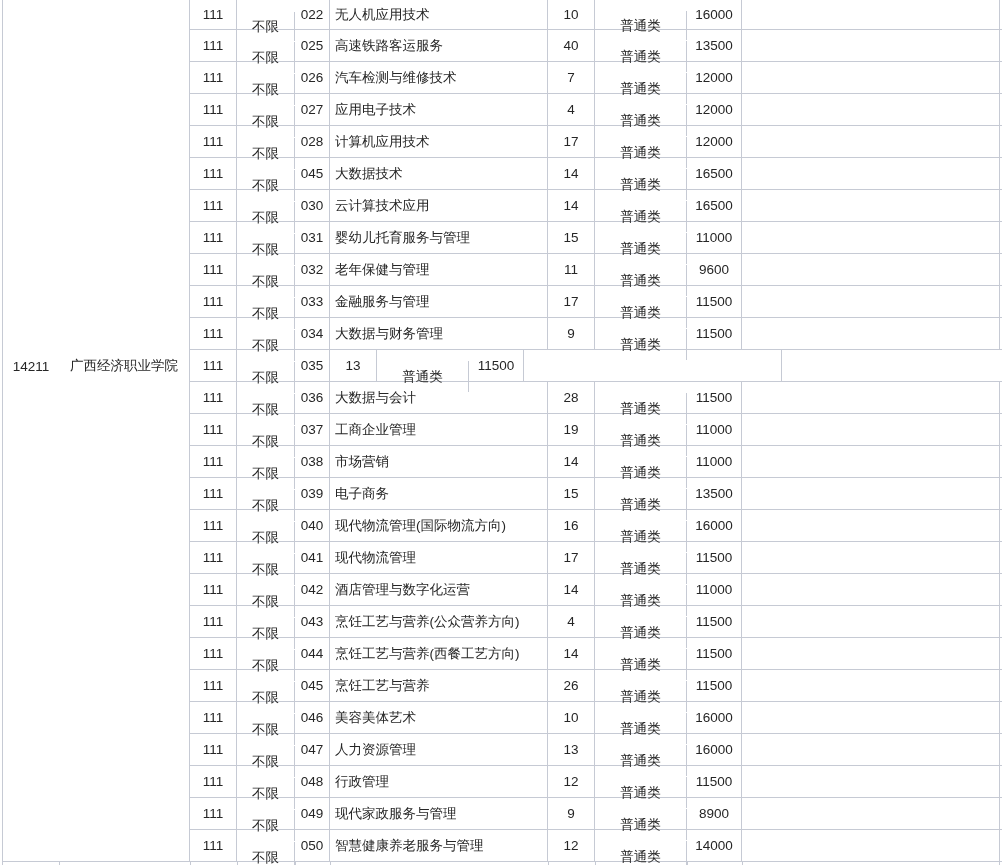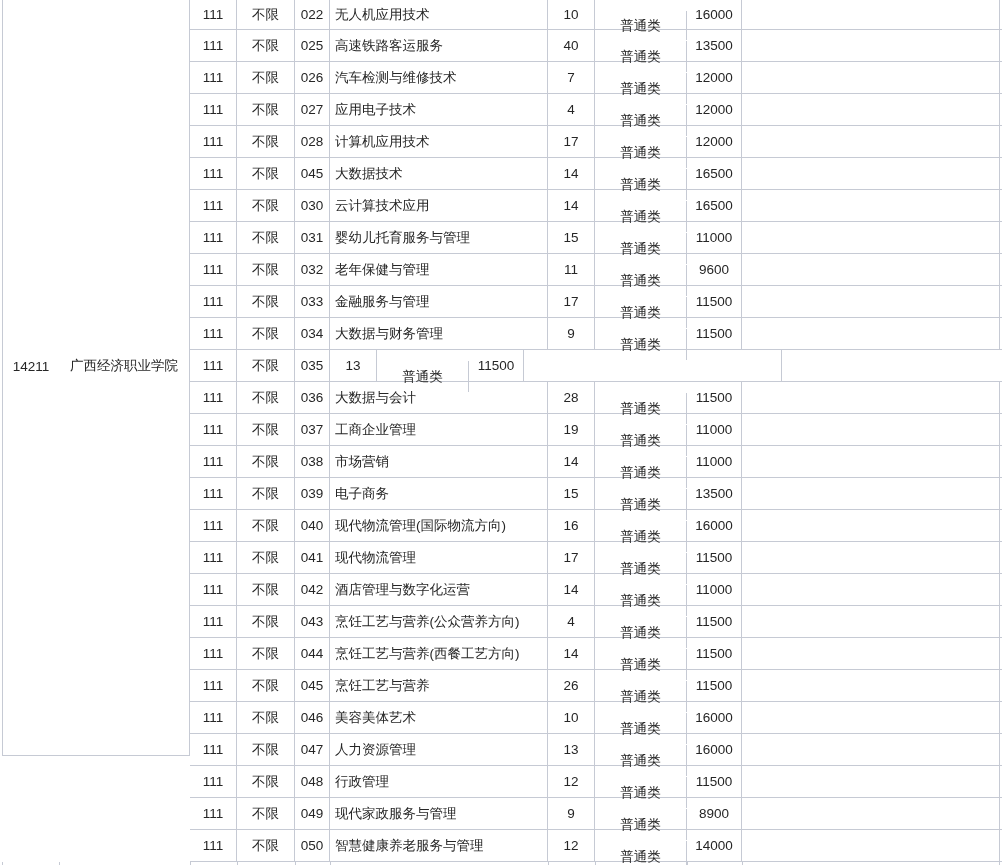--- a/index.html
+++ b/index.html
@@ -13,21 +13,21 @@
     width:1002px;height:865px;
     background:var(--bg);
     overflow:hidden;
     font-family:"Liberation Sans","DejaVu Sans",sans-serif;
     font-size:13.5px;
     color:var(--text);
     -webkit-font-smoothing:antialiased;
   }
   
   .school-cell{
-    position:absolute;top:0;height:756px;
+    position:absolute;top:0;height:862px;
     box-sizing:border-box;
     border-bottom:1px solid var(--grid);
     background:var(--bg);
   }
   .school-code-cell{
     left:2px;width:58px;
     border-left:1px solid var(--grid);
     border-right:1px solid var(--grid);
   }
   .school-name-cell{
@@ -52,21 +52,21 @@
   }
   .row.first{height:30px;}
   .c{
     box-sizing:border-box;
     border-right:1px solid var(--grid);
     display:flex;align-items:center;justify-content:center;
     white-space:nowrap;overflow:hidden;
     height:100%;
   }
   .c.batch{width:47px;}
-  .c.subj{width:58px;}
+  .c.subj{width:58px;margin-top:12px;}
   .c.code{width:35px;}
   .c.major{width:218px;justify-content:flex-start;padding-left:5px;}
   .c.plan{width:47px;}
   .c.cat{width:92px;margin-top:11px;}
   .c.fee{width:55px;}
   .c.tail{width:258px;border-right:1px solid var(--grid);}
   
   .sliver{
     position:absolute;left:2px;top:862px;height:3px;width:998px;
     display:flex;

